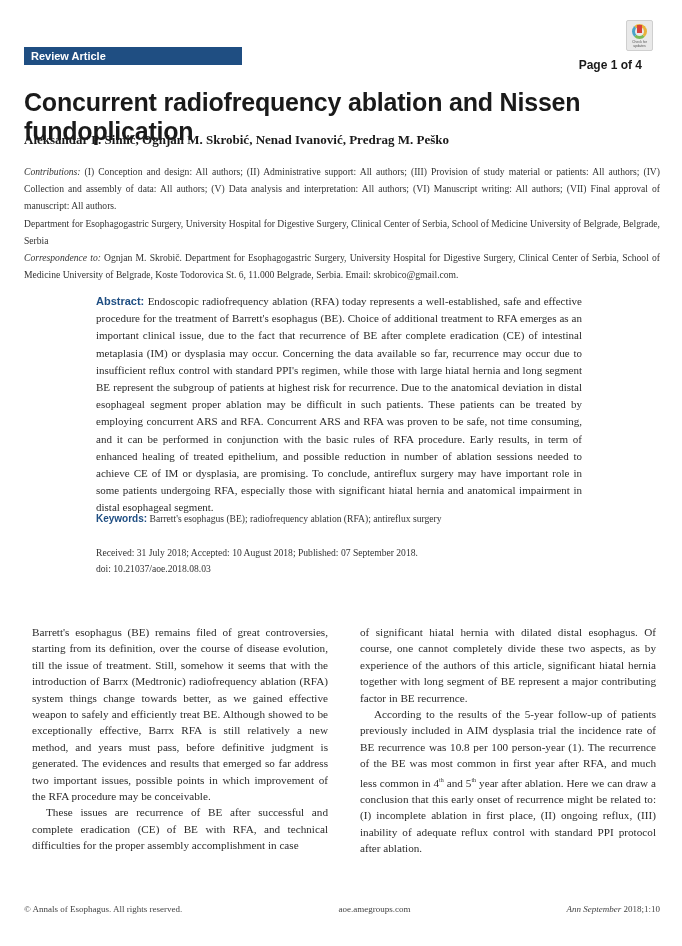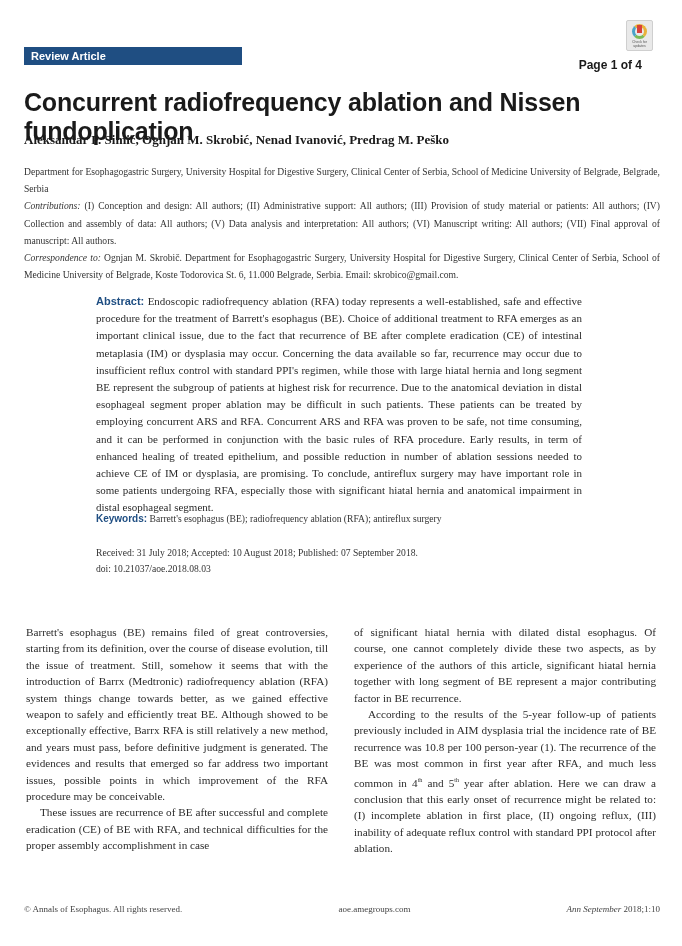--- a/index.html
+++ b/index.html
@@ -60,21 +60,21 @@
       position: absolute; left: 96px; top: 545px; width: 486px;
       font-size: 9.6px; line-height: 15.6px; color: #333;
     }
     .pubinfo b { font-weight: bold; color: #1a1a1a; }
     .col {
       position: absolute; top: 624px; width: 302px;
       font-size: 11.2px; line-height: 16.4px; color: #2b2b2b; text-align: justify;
     }
     .col.left { left: 26px; }
     .col.right { left: 354px; }
-    .col p { text-indent: 0; }
+    .col p { text-indent: 0; margin-left: 6px; }
     .col p.indent { text-indent: 14px; }
     .col sup { font-size: 6px; }
     .footer {
       position: absolute; top: 904px; left: 24px; width: 636px;
       font-size: 9px; color: #444; display: flex; justify-content: space-between;
     }
     .footer i { font-style: italic; }
   </style>
 </head>
 <body>
@@ -86,25 +86,25 @@
   <div class="cm-label">Check for updates</div>
 </div>
 
 <div class="page-num">Page 1 of 4</div>
 
 <h1 class="title">Concurrent radiofrequency ablation and Nissen fundoplication</h1>
 
 <div class="authors">Aleksandar P. Simić, Ognjan M. Skrobić, Nenad Ivanović, Predrag M. Peško</div>
 
 <div class="meta">
-  <div>Department for Esophagogastric Surgery, University Hospital for Digestive Surgery, Clinical Center of Serbia, School of Medicine University of Belgrade, Belgrade, Serbia</div>
   <div>
     <i>Contributions:</i>
     <span>(I) Conception and design: All authors; (II) Administrative support: All authors; (III) Provision of study material or patients: All authors; (IV) Collection and assembly of data: All authors; (V) Data analysis and interpretation: All authors; (VI) Manuscript writing: All authors; (VII) Final approval of manuscript: All authors.</span>
   </div>
+  <div>Department for Esophagogastric Surgery, University Hospital for Digestive Surgery, Clinical Center of Serbia, School of Medicine University of Belgrade, Belgrade, Serbia</div>
   <div>
     <i>Correspondence to:</i>
     <span>Ognjan M. Skrobič. Department for Esophagogastric Surgery, University Hospital for Digestive Surgery, Clinical Center of Serbia, School of Medicine University of Belgrade, Koste Todorovica St. 6, 11.000 Belgrade, Serbia. Email: skrobico@gmail.com.</span>
   </div>
 </div>
 
 <div class="abstract">
   <span class="label-blue">Abstract:</span>
   <span>Endoscopic radiofrequency ablation (RFA) today represents a well-established, safe and effective procedure for the treatment of Barrett's esophagus (BE). Choice of additional treatment to RFA emerges as an important clinical issue, due to the fact that recurrence of BE after complete eradication (CE) of intestinal metaplasia (IM) or dysplasia may occur. Concerning the data available so far, recurrence may occur due to insufficient reflux control with standard PPI's regimen, while those with large hiatal hernia and long segment BE represent the subgroup of patients at highest risk for recurrence. Due to the anatomical deviation in distal esophageal segment proper ablation may be difficult in such patients. These patients can be treated by employing concurrent ARS and RFA. Concurrent ARS and RFA was proven to be safe, not time consuming, and it can be performed in conjunction with the basic rules of RFA procedure. Early results, in term of enhanced healing of treated epithelium, and possible reduction in number of ablation sessions needed to achieve CE of IM or dysplasia, are promising. To conclude, antireflux surgery may have important role in some patients undergoing RFA, especially those with significant hiatal hernia and anatomical impairment in distal esophageal segment.</span>
 </div>

